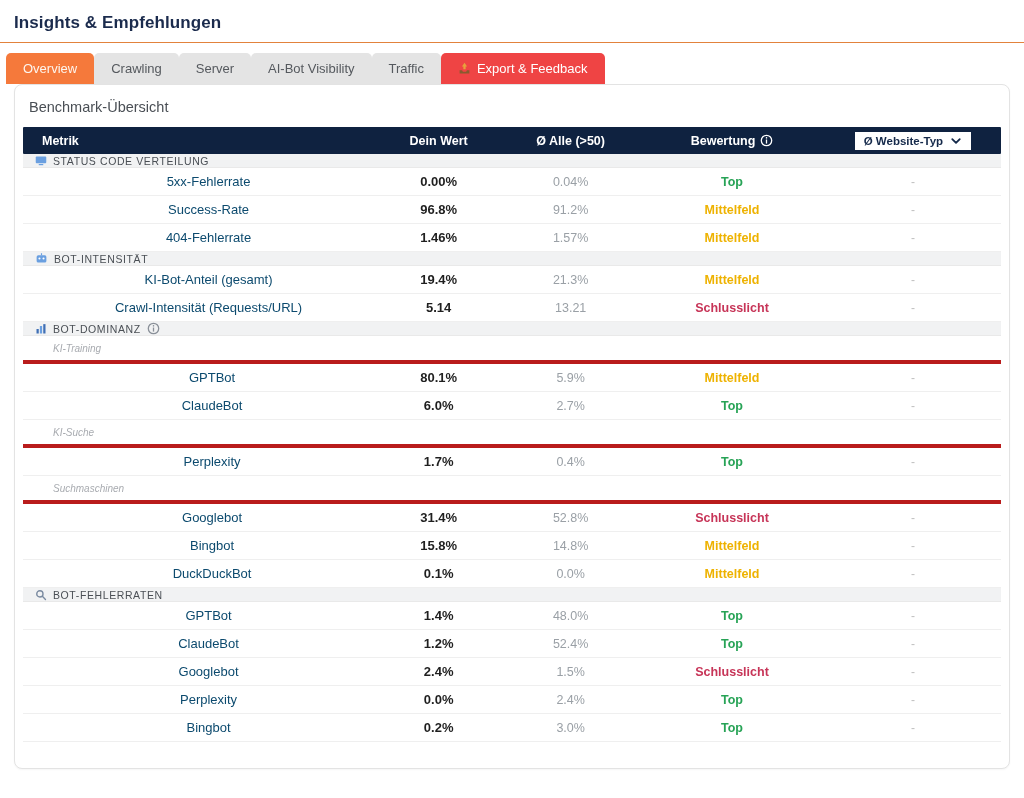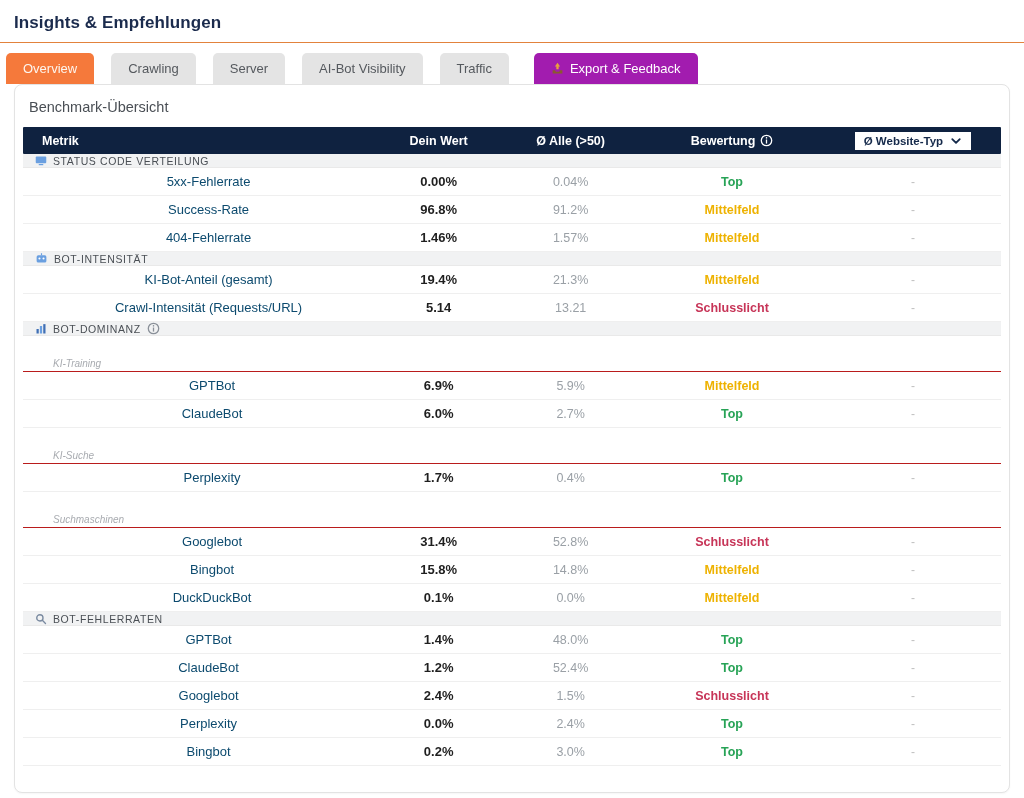--- a/index.html
+++ b/index.html
@@ -2,25 +2,25 @@
 <html><head>
 <meta charset="utf-8">
 <style>
   * { margin: 0; padding: 0; box-sizing: border-box; }
   html, body { width: 1024px; background: #ffffff; font-family: "Liberation Sans", sans-serif; }
   body { height: 798px; overflow: hidden; }
 
   .page-header { padding: 13px 14px 9px 14px; border-bottom: 1px solid #e2823c; }
   .page-title { font-size: 17px; font-weight: bold; color: #1b2b4d; letter-spacing: 0.1px; }
 
-  .tab-bar { display: flex; gap: 17px; margin: 10px 0 0 6px; align-items: flex-end; }
+  .tab-bar { display: flex; gap: 0; margin: 10px 0 0 6px; align-items: flex-end; }
   .tab { font-size: 13px; padding: 8px 17px; border-radius: 5px 5px 0 0; cursor: pointer;
          color: #55595e; background: #e4e4e4; white-space: nowrap; display: flex; align-items: center; gap: 6px; }
   .tab.active { background: #f5793b; color: #fdf6ef; font-weight: normal; }
-  .tab.export { background: #a21caf; color: #ffffff; margin-left: 8px; }
+  .tab.export { background: #ef4444; color: #ffffff; }
 
   .card { margin: 0 14px 0 14px; border: 1px solid #e3e3e3; border-radius: 8px;
           background: #fff; box-shadow: 0 1px 2px rgba(0,0,0,0.04); padding: 12px 8px 26px 8px; }
   .card-title { font-size: 14.5px; color: #4a4f55; margin: 2px 6px 12px 6px; }
 
   .bench-table { width: 100%; border: 0; }
   .trow { display: grid; grid-template-columns: 36% 13% 14% 19% 18%; align-items: center; }
 
   .thead { background: #0f2240; color: #ffffff; height: 27px; border-radius: 1px; }
   .thead .cell { font-size: 12.5px; font-weight: bold; }
@@ -31,22 +31,22 @@
 
   .dd-btn { display: inline-flex; align-items: center; gap: 7px; background: #ffffff; color: #14294a;
             border: none; border-radius: 0; font-size: 11.5px; font-weight: bold;
             padding: 3px 9px; cursor: pointer; font-family: inherit; }
 
   .section-row { background: #f1f2f3; height: 14px; display: flex; align-items: center;
                  padding-left: 12px; gap: 6px; border-bottom: 1px solid #e9e9e9; }
   .section-label { font-size: 10.5px; letter-spacing: 0.6px; color: #4a4f55; font-weight: normal; }
   .section-row .info { color: #8a9099; display: flex; }
 
-  .group-row { height: 16px; display: flex; align-items: center; padding-left: 30px;
-               border-bottom: 1px solid #b91c1c; margin-top: 20px; }
+  .group-row { height: 28px; display: flex; align-items: center; padding-left: 30px;
+               border-bottom: 4px solid #b91c1c; }
   .group-label { font-size: 10px; font-style: italic; color: #a8abb0; }
 
   .data-row { height: 28px; border-bottom: 1px solid #efefef; }
   .data-row .metric { font-size: 13px; color: #0c4a6e; text-align: center; }
   .data-row.indent .metric { padding-left: 26px; }
   .data-row .dein { font-size: 13px; font-weight: bold; color: #1f1f1f; }
   .data-row .alle { font-size: 12.5px; color: #9aa0a6; }
   .data-row .bew  { font-size: 12.5px; font-weight: bold; }
   .data-row .wtyp { font-size: 12px; color: #c0c0c0; }
 
@@ -189,21 +189,21 @@
               <rect x="7.2" y="6.8" width="1.6" height="5" fill="currentColor"></rect>
               <rect x="7.2" y="3.8" width="1.6" height="1.8" fill="currentColor"></rect>
             </svg>
           </span>
         </div>
         <div class="group-row">
           <span class="group-label">KI-Training</span>
         </div>
         <div class="trow data-row indent">
           <div class="cell metric">GPTBot</div>
-          <div class="cell dein">6.9%</div>
+          <div class="cell dein">80.1%</div>
           <div class="cell alle">5.9%</div>
           <div class="cell bew" style="color: rgb(238, 178, 0);">Mittelfeld</div>
           <div class="cell wtyp">-</div>
         </div>
         <div class="trow data-row indent">
           <div class="cell metric">ClaudeBot</div>
           <div class="cell dein">6.0%</div>
           <div class="cell alle">2.7%</div>
           <div class="cell bew" style="color: rgb(39, 163, 86);">Top</div>
           <div class="cell wtyp">-</div>

